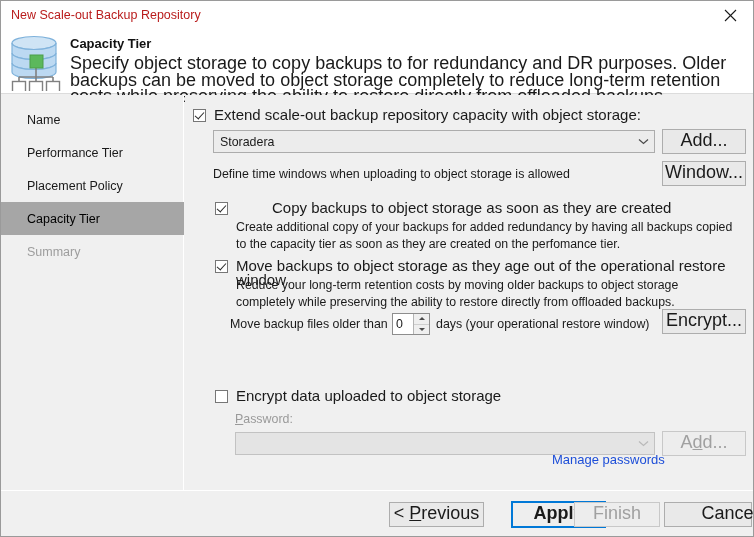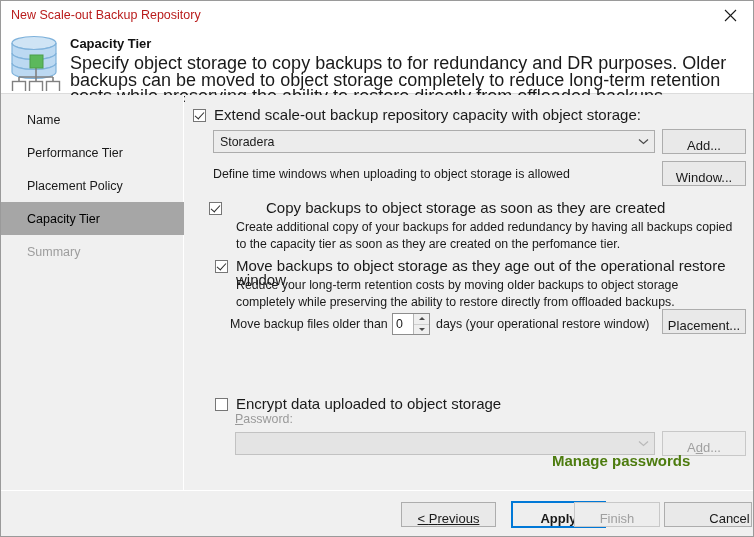--- a/index.html
+++ b/index.html
@@ -213,23 +213,23 @@
   .combo.disabled .combo-arrow svg polyline { stroke: #b9b9b9; }
 
   
   .btn {
     position: absolute;
     height: 25px;
     background: #e9e9e9;
     border: 1px solid #adadad;
     box-sizing: border-box;
     display: flex;
-    align-items: flex-end;
+    align-items: flex-start;
     justify-content: center;
-    font-size: 13px;
+    font-size: 18px;
     color: #1a1a1a;
     cursor: default;
     white-space: nowrap;
   }
   .btn.default {
     border: 2px solid #0078d7;
     background: #eeeeee;
   }
   .btn.disabled {
     color: #a0a0a0;
@@ -279,24 +279,23 @@
   }
   .tri-down {
     width: 0; height: 0;
     border-left: 3px solid transparent;
     border-right: 3px solid transparent;
     border-top: 3px solid #4b4b4b;
   }
 
   .link {
     position: absolute;
-    font-size: 15px;
-    color: #4d7c0f;
+    font-size: 13px;
+    color: #1d4ed8;
     cursor: default;
-    font-weight: bold;
   }
 
   
   .footer {
     position: absolute;
     left: 0;
     top: 489px;
     width: 752px;
     height: 46px;
     background: #f0f0f0;
@@ -382,21 +381,21 @@
     </div>
     <div class="btn" style="left:477px; top:34px; width:84px;">
       <span>Add...</span>
     </div>
 
     <div class="row plain-label" style="left:28px; top:72px;">Define time windows when uploading to object storage is allowed</div>
     <div class="btn" style="left:477px; top:66px; width:84px;">
       <span>Window...</span>
     </div>
 
-    <div class="row cb-row" style="left:24px; top:107px; width:520px;gap:44px;">
+    <div class="row cb-row" style="left:30px; top:107px; width:520px;gap:44px;">
       <span class="cb checked"></span>
       <span class="cb-label">Copy backups to object storage as soon as they are created</span>
     </div>
     <div class="row sub-text" style="left:51px; top:124px; width:498px;">Create additional copy of your backups for added redundancy by having all backups copied to the capacity tier as soon as they are created on the perfomance tier.</div>
 
     <div class="row cb-row" style="left:30px; top:165px; width:530px;">
       <span class="cb checked"></span>
       <span class="cb-label">Move backups to object storage as they age out of the operational restore window</span>
     </div>
     <div class="row sub-text" style="left:51px; top:182px; width:498px;">Reduce your long-term retention costs by moving older backups to object storage completely while preserving the ability to restore directly from offloaded backups.</div>
@@ -408,24 +407,24 @@
         <span class="spin-up">
             <span class="tri-up"></span>
           </span>
         <span class="spin-down">
             <span class="tri-down"></span>
           </span>
       </span>
     </div>
     <div class="row plain-label" style="left:251px; top:222px;">days (your operational restore window)</div>
     <div class="btn" style="left:477px; top:214px; width:84px;">
-      <span>Placement...</span>
-    </div>
-
-    <div class="row cb-row" style="left:30px; top:295px; width:430px;margin-top:8px;">
+      <span>Encrypt...</span>
+    </div>
+
+    <div class="row cb-row" style="left:30px; top:295px; width:430px;">
       <span class="cb"></span>
       <span class="cb-label">Encrypt data uploaded to object storage</span>
     </div>
 
     <div class="row plain-label dim" style="left:50px; top:317px;">
       <span class="u">P</span><span>assword:</span>
     </div>
 
     <div class="combo disabled" style="left:50px; top:337px; width:420px;">
       <span class="combo-text"></span>
@@ -437,21 +436,21 @@
     </div>
 
     <div class="btn disabled" style="left:477px; top:336px; width:84px;">
       <span><span>A</span><span class="u">d</span><span>d...</span></span>
     </div>
 
     <div class="link" style="left:367px; top:357px;">Manage passwords</div>
   </div>
 
   <div class="footer">
-    <div class="btn" style="left:400px; top:11px; width:95px;text-decoration:underline;">
+    <div class="btn" style="left:388px; top:11px; width:95px;">
       <span><span>&lt; </span><span class="u">P</span><span>revious</span></span>
     </div>
     <div class="btn default" style="left:510px; top:10px; width:95px; height:27px;font-weight:bold;">
       <span>Apply</span>
     </div>
     <div class="btn disabled" style="left:573px; top:11px; width:86px;">
       <span>Finish</span>
     </div>
     <div class="btn" style="left:663px; top:11px; width:88px;padding-left:43px;">
       <span>Cancel</span>

